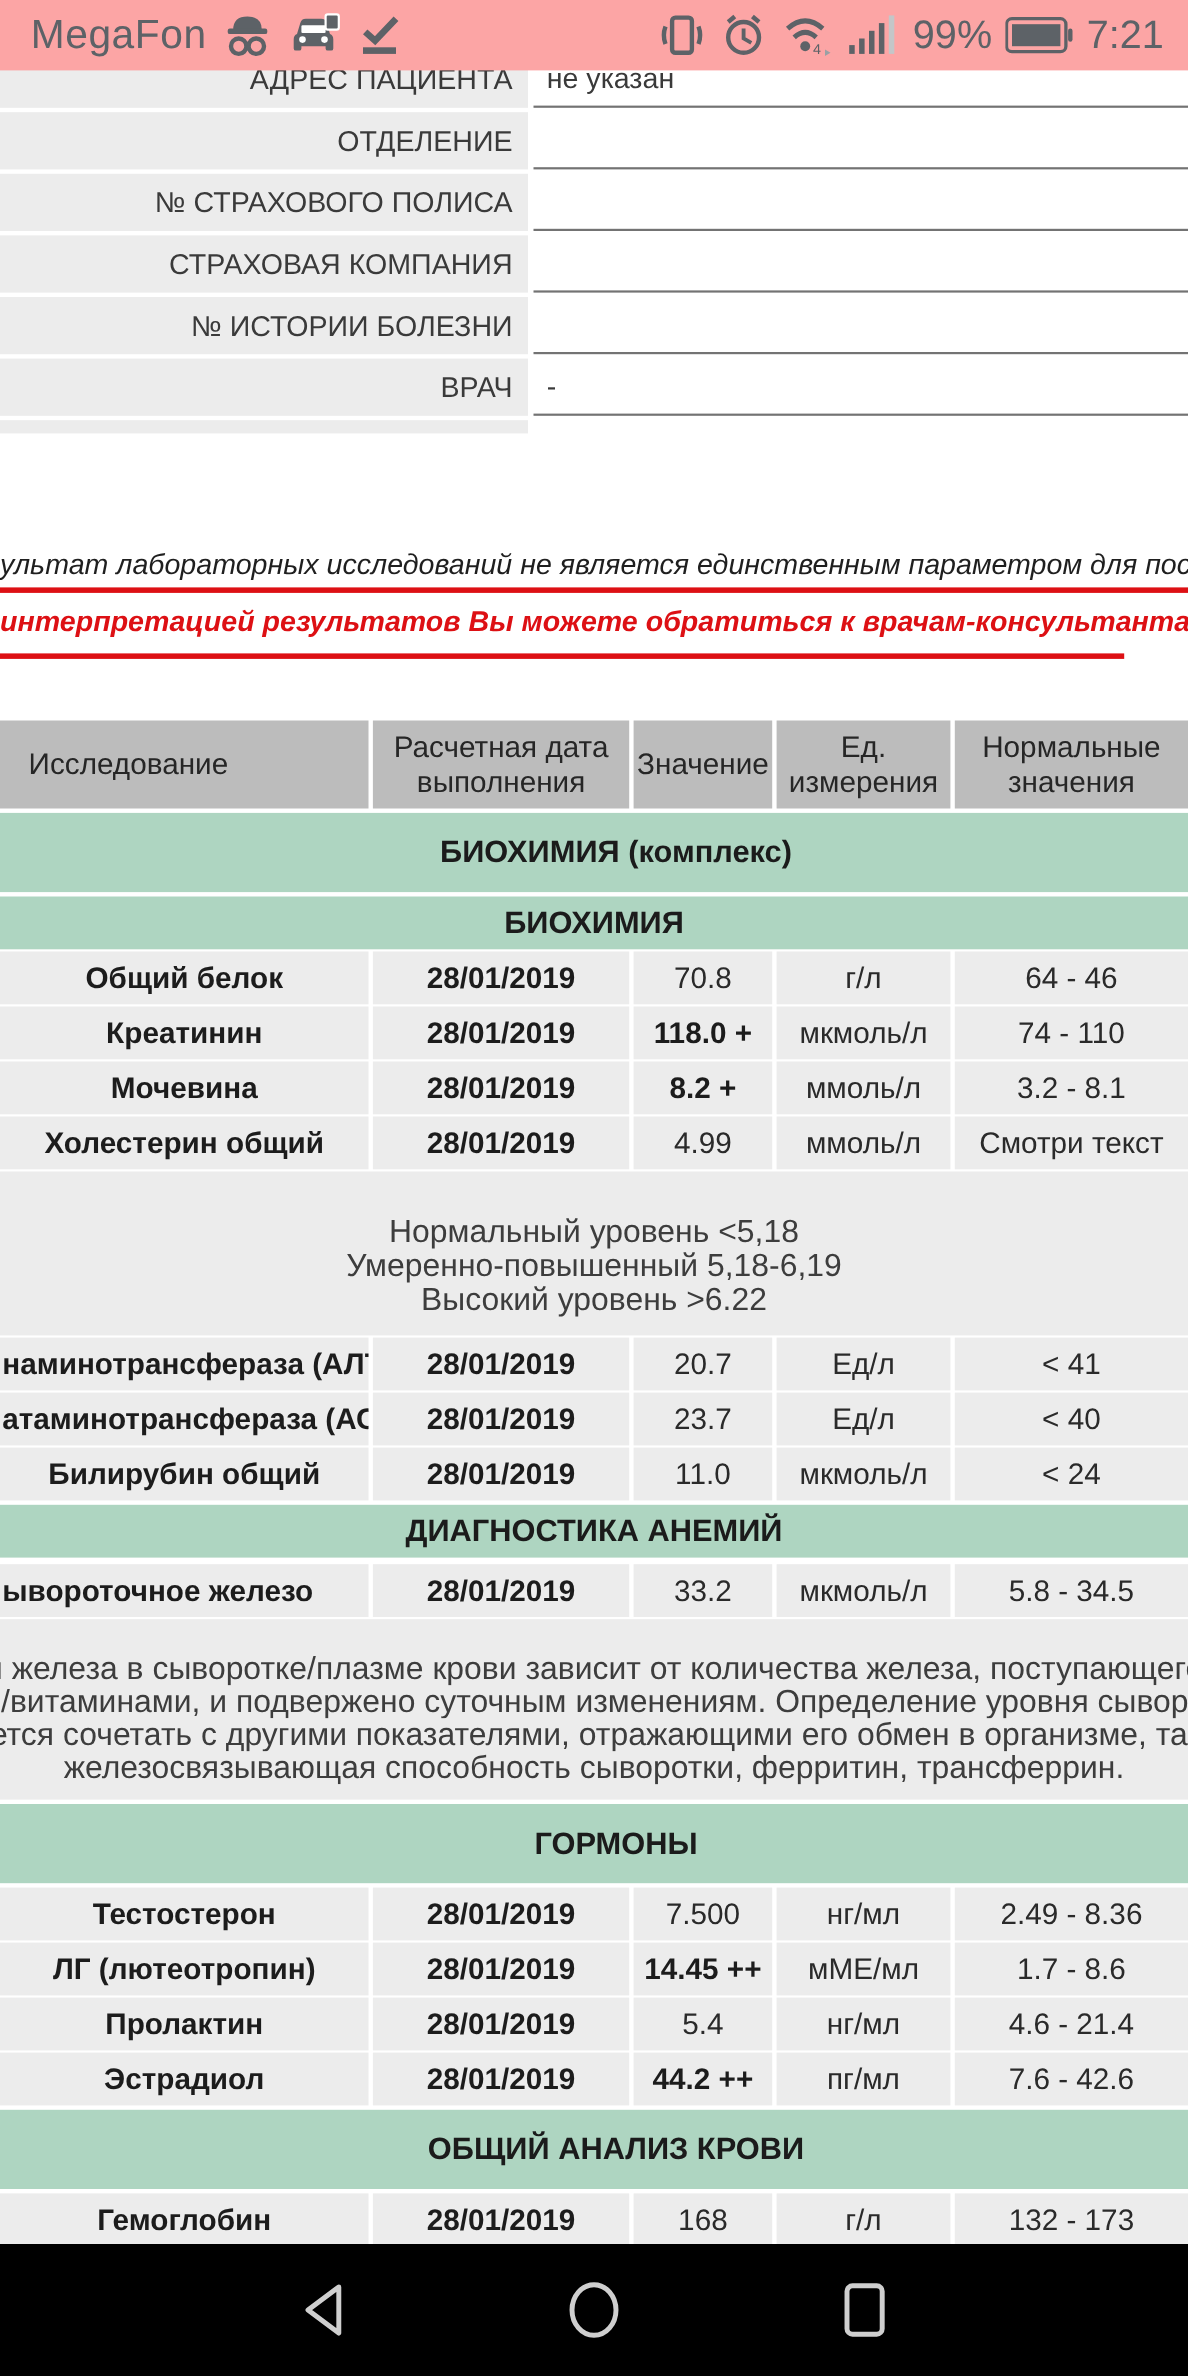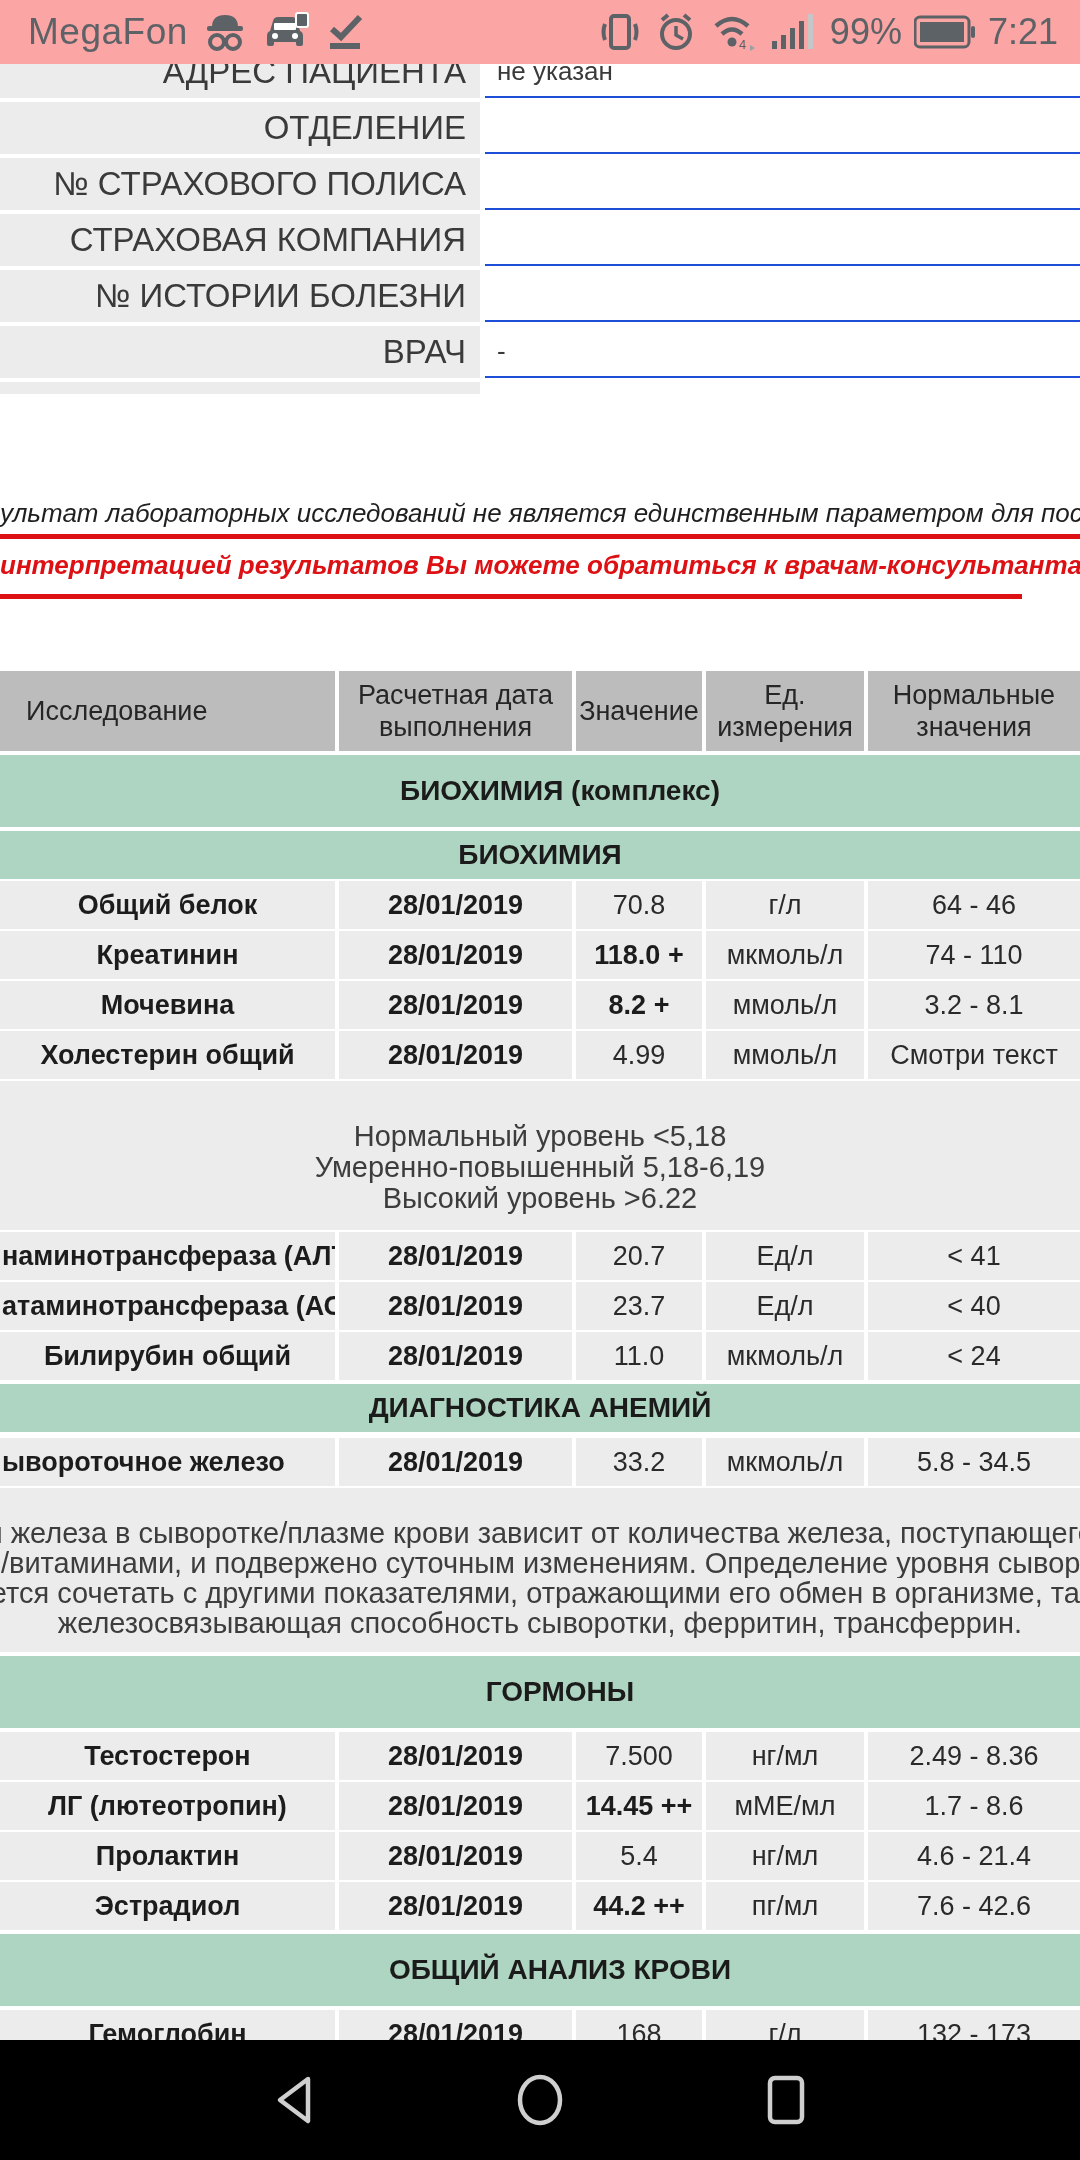--- a/index.html
+++ b/index.html
@@ -14,32 +14,32 @@
   }
   .sb-left{display:flex;align-items:center;gap:14px;}
   .carrier{font-size:37px;letter-spacing:.5px;}
   .sb-right{margin-left:auto;display:flex;align-items:center;gap:12px;font-size:36px;}
   .sb-icon{display:flex;align-items:center;}
   
   .content{position:absolute;top:64px;left:0;right:0;z-index:1;}
   .p-table{margin-top:-18px;}
   .p-row{display:grid;grid-template-columns:480px 1fr;column-gap:5px;height:52px;margin-bottom:4px;}
   .p-label{background:#ececec;display:flex;align-items:center;justify-content:flex-end;
-    padding-right:14px;font-size:33px;color:#3a3a3a;white-space:nowrap;}
-  .p-value{background:#fff;border-bottom:2px solid #1d4ed8;display:flex;align-items:center;
+    padding-right:14px;font-size:26px;color:#3a3a3a;white-space:nowrap;}
+  .p-value{background:#fff;border-bottom:2px solid #737373;display:flex;align-items:center;
     padding-left:12px;font-size:26px;color:#3a3a3a;}
   .p-sliver{width:480px;height:12px;background:#ececec;}
   .disclaimer{margin-top:104px;font-style:italic;font-size:26px;color:#1f1f1f;
     white-space:nowrap;overflow:hidden;height:36px;}
   .red-line{height:5px;background:#dd1014;}
   .red-line.bottom{width:1022px;}
   .red-text{color:#dd1014;font-weight:bold;font-style:italic;font-size:26px;
     white-space:nowrap;overflow:hidden;padding:11px 0 13px;}
   
-  .rt{margin-top:72px;}
+  .rt{margin-top:56px;}
   .rt-grid{display:grid;grid-template-columns:335px 233px 126px 158px 1fr;column-gap:4px;}
   .rt-header{margin-bottom:4px;}
   .rt-hcell{background:#bcbcbc;min-height:80px;display:flex;align-items:center;justify-content:center;
     text-align:center;font-size:27px;color:#262626;line-height:1.2;padding:4px 10px;box-sizing:border-box;}
   .rt-hcell.first{justify-content:flex-start;text-align:left;padding-left:26px;}
   .rt-section{background:#aed5c1;height:48px;display:flex;align-items:center;justify-content:center;
     font-weight:bold;font-size:28px;color:#1b1b1b;margin-bottom:2px;}
   .rt-section.tall{height:72px;margin-bottom:4px;padding-left:40px;}
   .rt-row{margin-bottom:2px;text-align:center;}
   .rt-row.mb4{margin-bottom:4px;}

